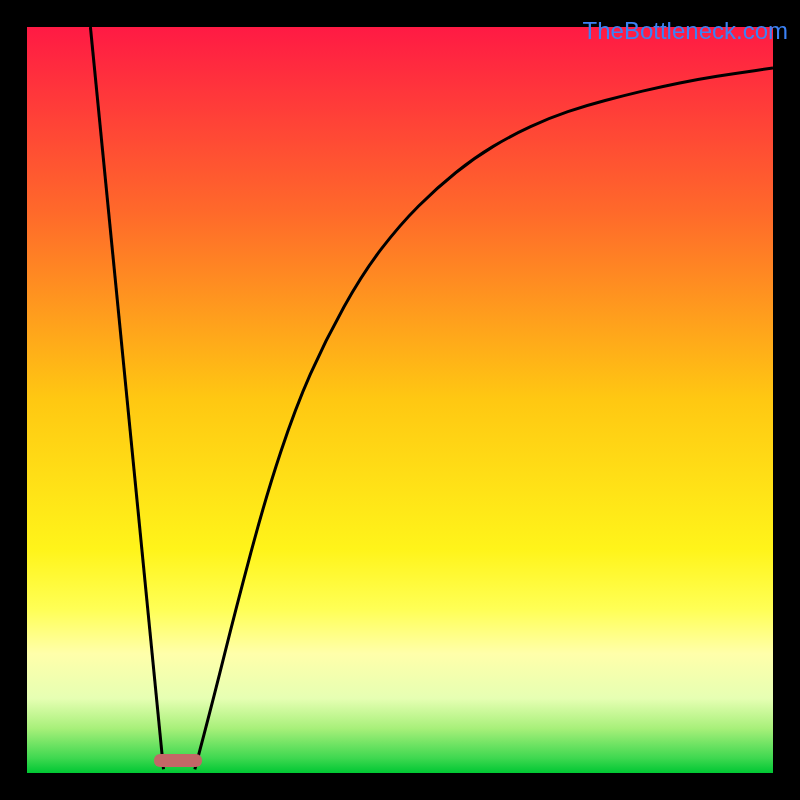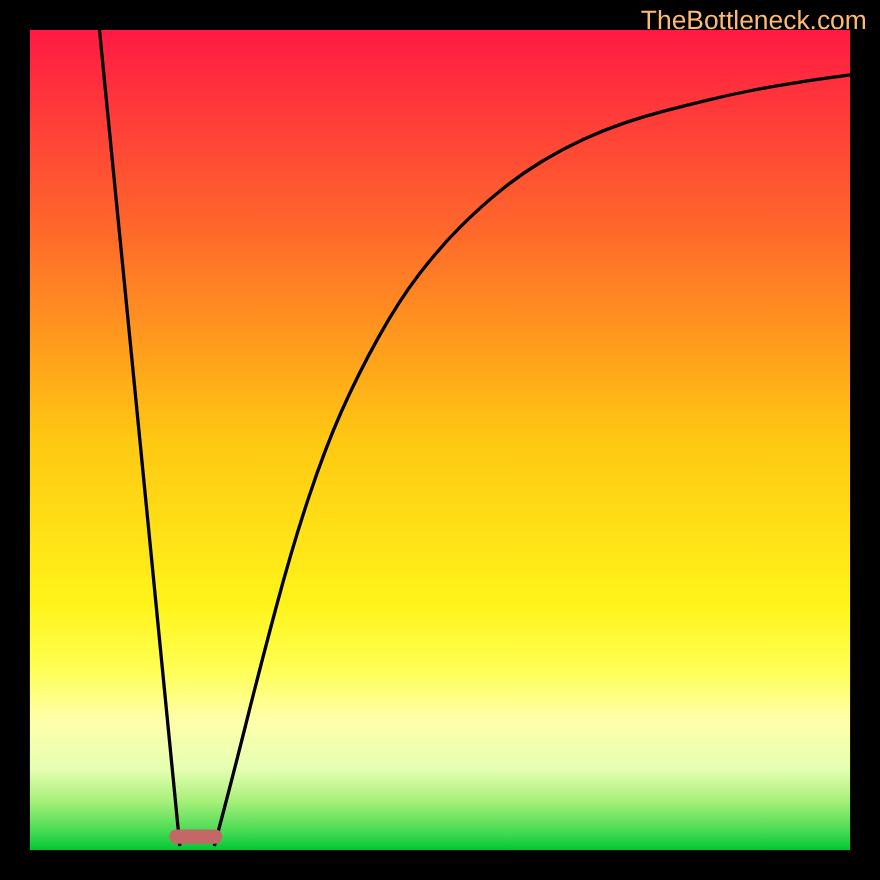--- a/index.html
+++ b/index.html
@@ -32,23 +32,23 @@
   }
   .curve-svg {
     position: absolute;
     left: 0;
     top: 0;
     width: 100%;
     height: 100%;
   }
   .watermark {
     position: absolute;
-    top: 5px;
+    top: 17px;
     right: 12px;
-    color: #fdba74;
+    color: #3b82f6;
     font-size: 24px;
     font-weight: 500;
     z-index: 10;
   }
   .marker {
     position: absolute;
     background: #c36767;
     border-radius: 6px;
     width: 48px;
     height: 13px;

